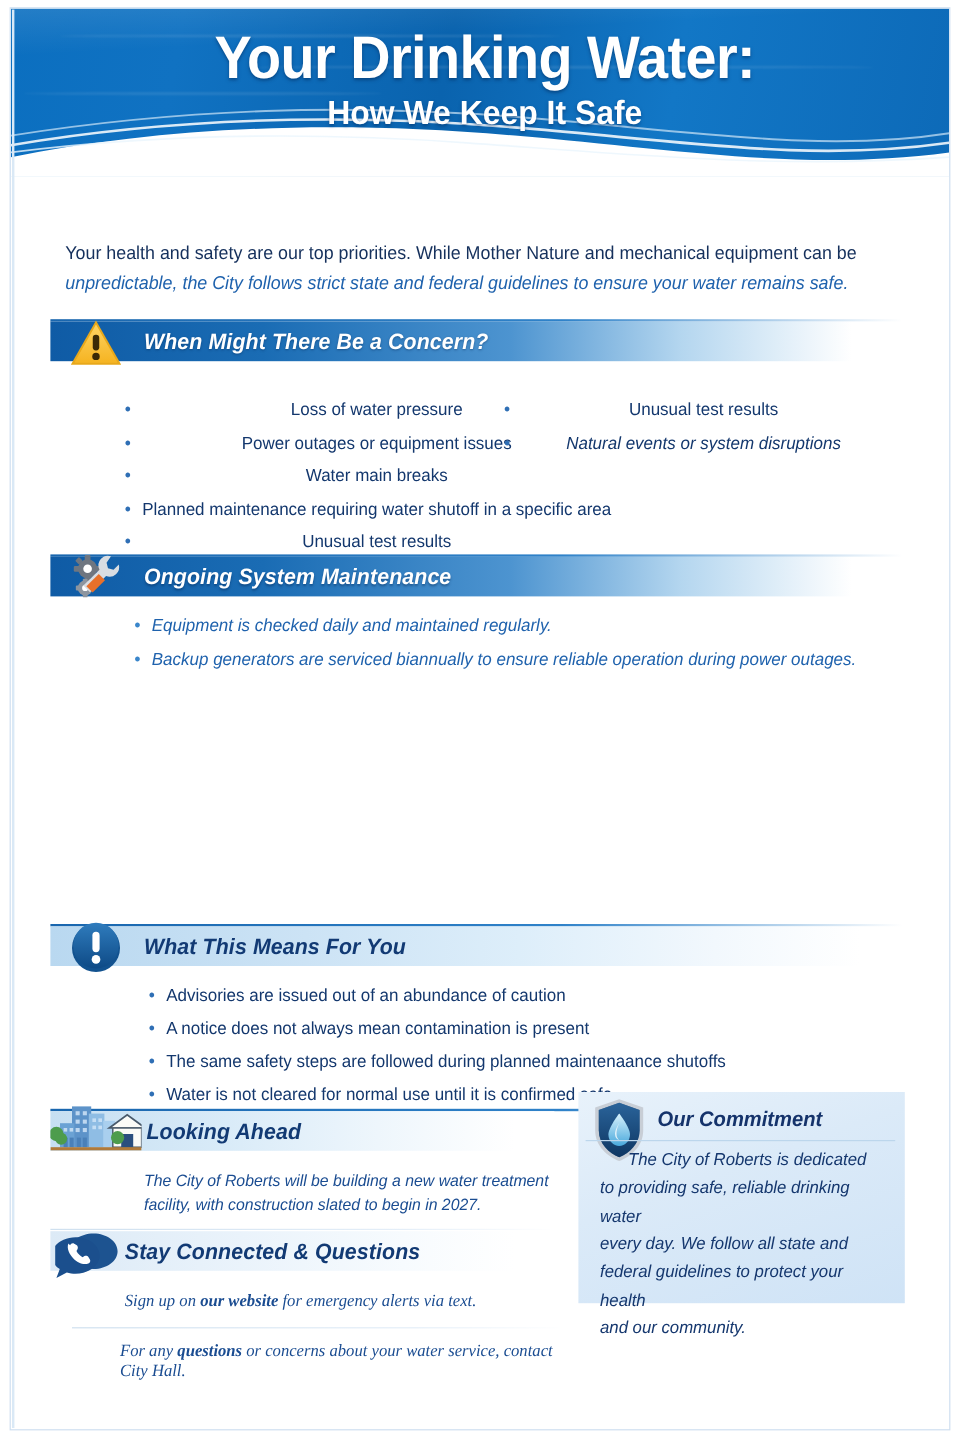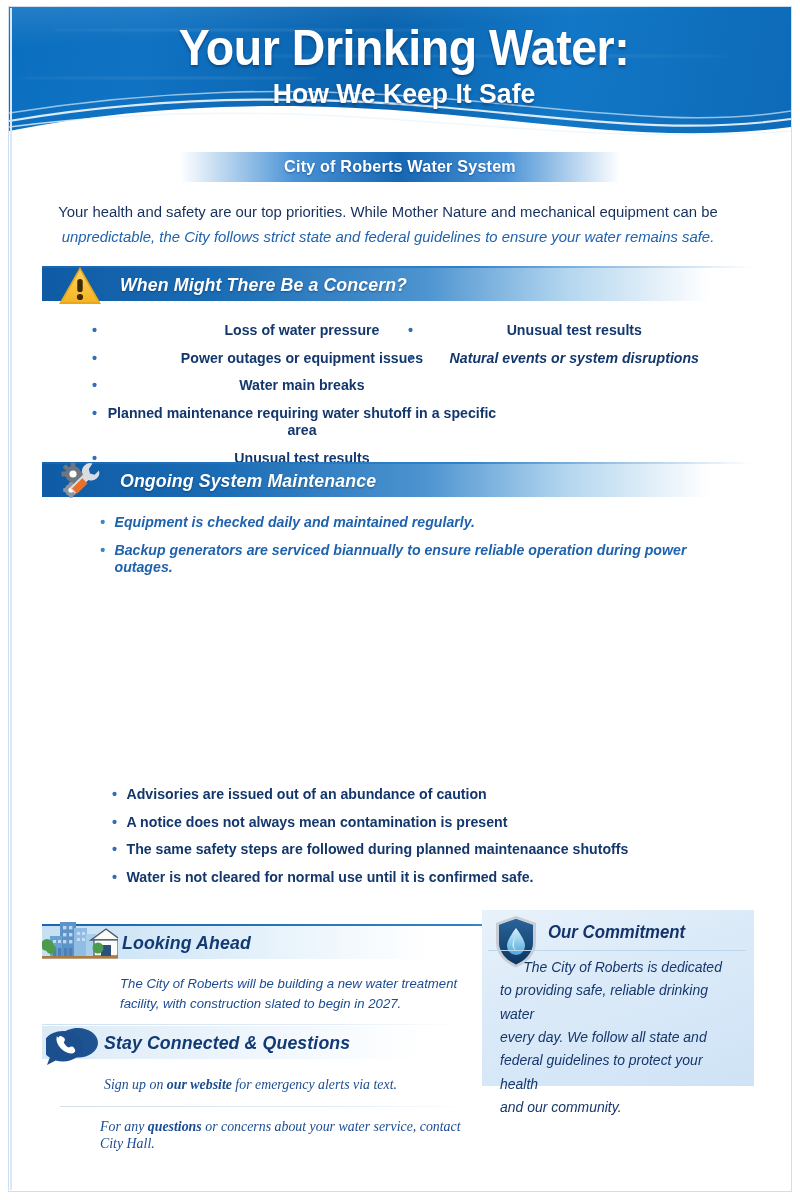--- a/index.html
+++ b/index.html
@@ -107,23 +107,23 @@
     font-size: 17px;
     font-weight: bold;
     letter-spacing: 0.2px;
     text-shadow: 0 1px 2px rgba(0,40,90,0.45);
     transform: scaleX(0.95);
   }
 
   
   #intro {
     position: absolute;
-    left: 28px; top: 200px;
+    left: 40px; top: 200px;
     width: 720px;
-    text-align: center;
+    text-align: left;
   }
   #intro-line1 {
     font-size: 15.5px;
     color: #15305c;
     line-height: 1.6;
     transform: scaleX(0.96);
   }
   #intro-line2 {
     font-size: 15.5px;
     color: #1f62ad;
@@ -179,21 +179,21 @@
   .sec-icon {
     position: absolute;
     left: 14px;
     top: -4px;
     width: 48px; height: 48px;
     z-index: 3;
   }
 
   
   .bullets { position: relative; }
-  .blist { list-style: none; margin: 4px; padding: 0; font-weight: bold; }
+  .blist { list-style: none; margin: 16px; padding: 0; }
   .blist li {
     position: relative;
     padding-left: 17px;
     color: #13376d;
     font-size: 14.6px;
     line-height: 1.2;
     margin-bottom: 10px;
     transform: scaleX(0.97);
     transform-origin: left center;
   }
@@ -299,23 +299,20 @@
       <path d="M0,70 C150,50 300,44 460,56 C600,66 690,78 782,66 L782,80 L0,80 Z" fill="#ffffff" opacity="0.95"></path>
       <path d="M0,58 C110,44 240,40 380,50 C520,60 640,72 782,62" fill="none" stroke="#eaf5fd" stroke-width="1.4" opacity="0.8"></path>
     </svg>
 
     <div id="title-block">
       <div id="main-title">Your Drinking Water:</div>
       <div id="sub-title">How We Keep It Safe</div>
     </div>
   </div>
 
-  <div id="org-bar">
-    <span id="org-bar-text">City of Roberts Water System</span>
-  </div>
 
   <div id="intro">
     <div id="intro-line1">Your health and safety are our top priorities. While Mother Nature and mechanical equipment can be</div>
     <div id="intro-line2">unpredictable, the City follows strict state and federal guidelines to ensure your water remains safe.</div>
   </div>
 
   <div class="section" style="top:266px;text-align:center;">
     <div class="sec-head">
       <div class="sec-rule"></div>
       <div class="sec-bar dark"></div>
@@ -386,20 +383,37 @@
         <li>Equipment is checked daily and maintained regularly.</li>
         <li>Backup generators are serviced biannually to ensure reliable operation during power outages.</li>
       </ul>
   </div>
 
   <div class="section" style="top:568px;">
 
   </div>
 
   <div class="section" style="top:770px;">
+    <div class="sec-head">
+      <div class="sec-rule"></div>
+      <div class="sec-bar light"></div>
+      <svg class="sec-icon" viewBox="0 0 48 48">
+        <circle cx="24" cy="24" r="20" fill="#12528f"></circle>
+        <circle cx="24" cy="22" r="19" fill="url(#cg)"></circle>
+        <defs>
+          <linearGradient id="cg" x1="0" y1="0" x2="0" y2="1">
+            <stop offset="0%" stop-color="#2f7cbd"></stop>
+            <stop offset="100%" stop-color="#0e4a86"></stop>
+          </linearGradient>
+        </defs>
+        <rect x="21" y="10.5" width="6" height="17" rx="3" fill="#ffffff"></rect>
+        <circle cx="24" cy="33.5" r="3.6" fill="#ffffff"></circle>
+      </svg>
+      <div class="sec-title on-light">What This Means For You</div>
+    </div>
 
     <ul class="blist" id="means-list" style="margin-top:16px;padding-left:64px;">
         <li>Advisories are issued out of an abundance of caution</li>
         <li>A notice does not always mean contamination is present</li>
         <li>The same safety steps are followed during planned maintenaance shutoffs</li>
         <li>Water is not cleared for normal use until it is confirmed safe.</li>
       </ul>
   </div>
 
   <div class="section" style="top:924px;width:440px;">

